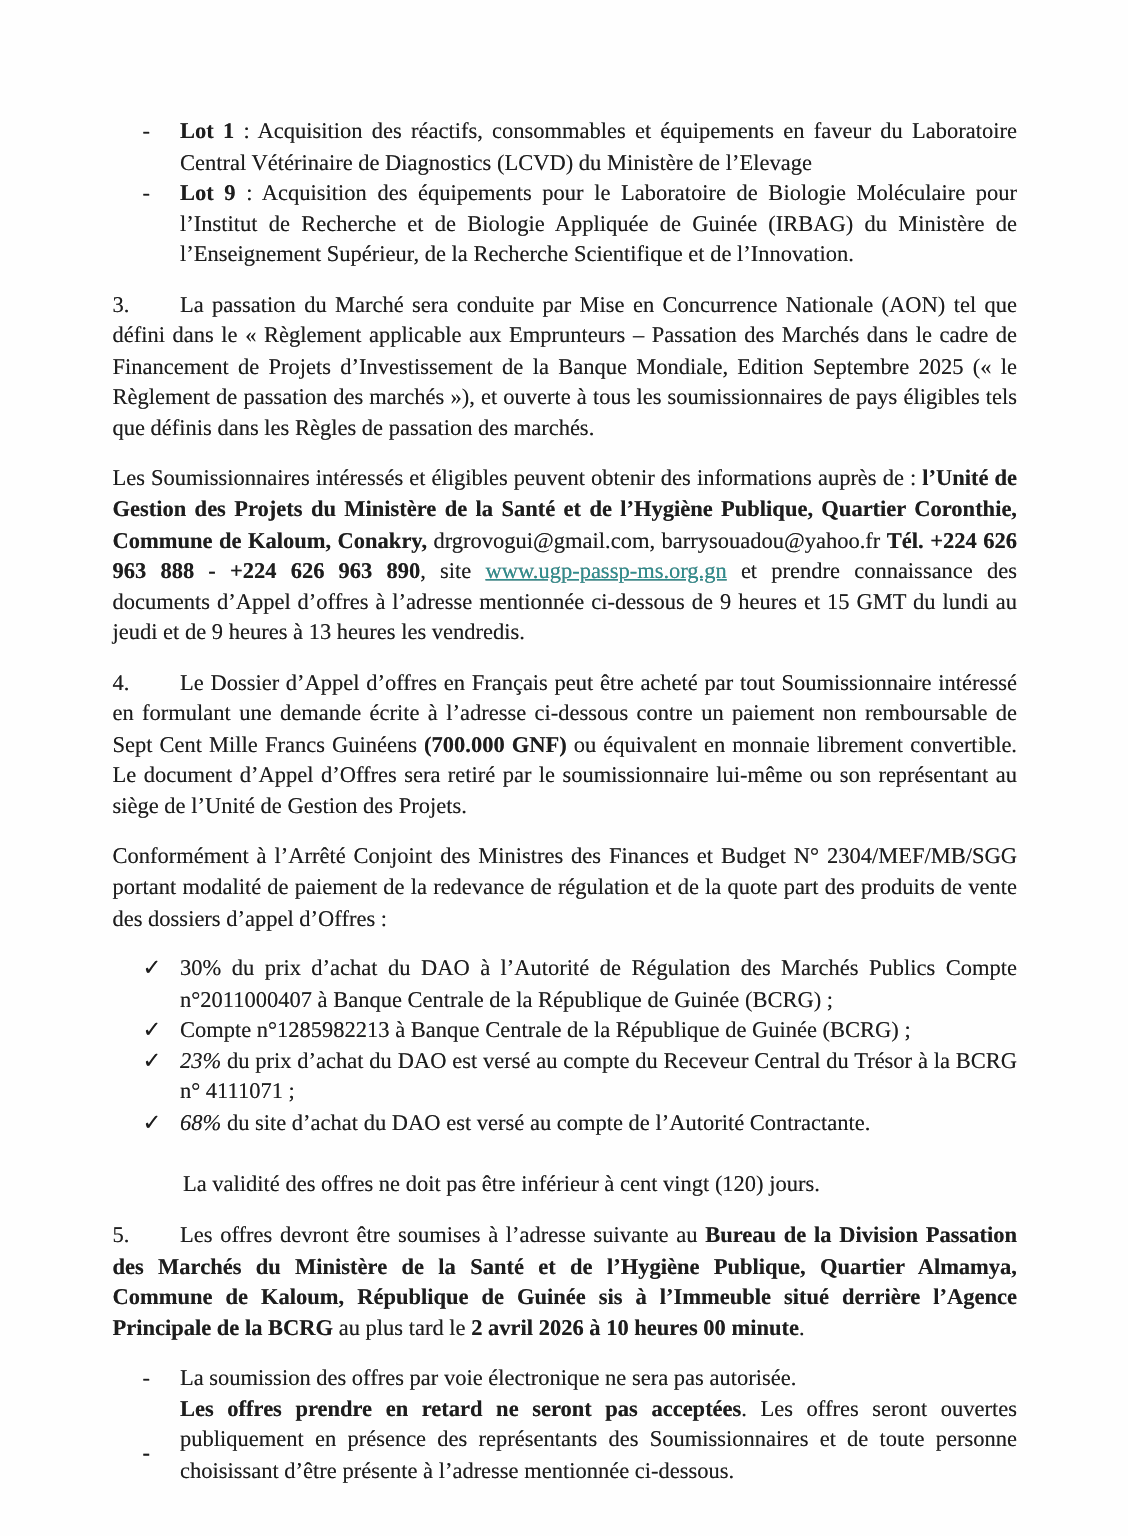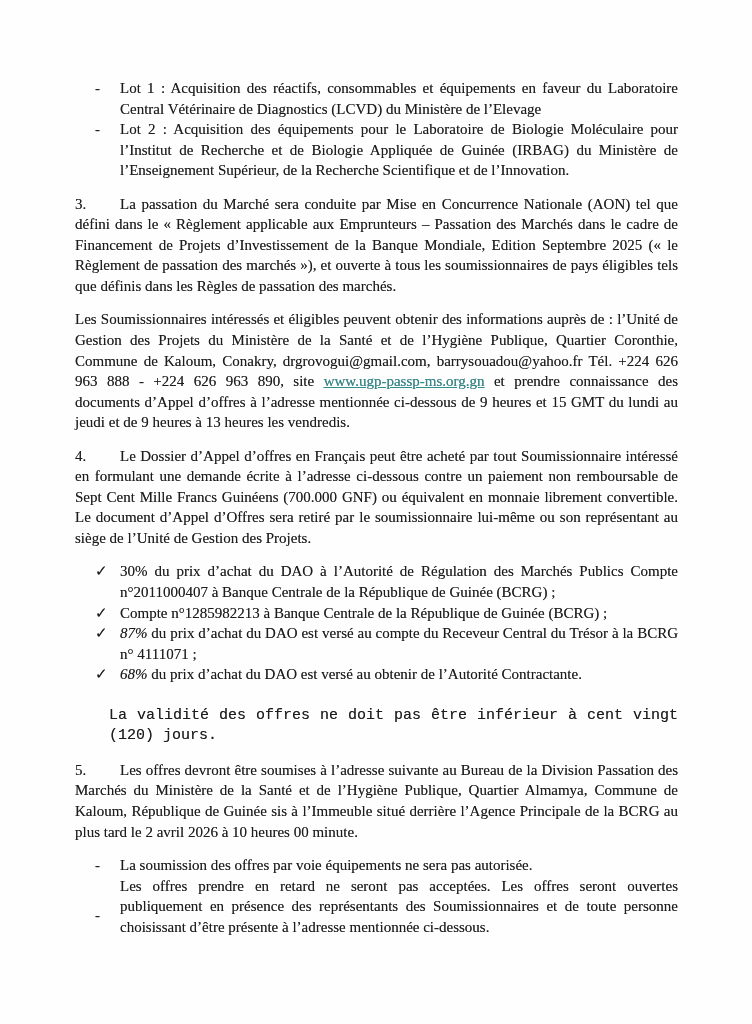--- a/index.html
+++ b/index.html
@@ -20,97 +20,98 @@
     overflow: hidden;
   }
   .para {
     margin: 13px 0;
     text-align: justify;
   }
   .num {
     display: inline-block;
     width: 45px;
   }
-  .indented { margin-left: 34px; font-family: Liberation Mono, monospace; }
+  .indented { margin-left: 47px; }
   ul.list {
     list-style: none;
     margin: 13px 0;
     padding: 0 0 0 20px;
   }
   ul.list li {
     display: flex;
     align-items: flex-start;
   }
   ul.list .marker {
     flex: 0 0 25px;
     width: 25px;
   }
   ul.list .li-text {
     flex: 1 1 auto;
     text-align: justify;
   }
-  .b { font-weight: normal; margin-top: 29px; }
+  .b { font-weight: bold; margin-top: 29px; }
   .i { font-style: italic; }
   a.lnk {
     color: var(--link-color, #2e8e8e);
     cursor: pointer;
   }
   
   .page, .page * { text-shadow: 0 0 0.4px rgba(20,20,20,0.55); }
 </style>
 </head>
 <body>
 
 <div class="page">
 
   <ul class="list dash first" style="margin-top:0">
       <li>
         <span class="marker">-</span>
         <span class="li-text"><span class="b">Lot 1</span><span> : Acquisition des réactifs, consommables et équipements en faveur du Laboratoire Central Vétérinaire de Diagnostics (LCVD) du Ministère de l’Elevage</span></span>
       </li>
       <li>
         <span class="marker">-</span>
-        <span class="li-text"><span class="b">Lot 2</span><span> : Acquisition des équipements pour le Laboratoire de Biologie Moléculaire pour l’Institut de Recherche et de Biologie Appliquée de Guinée (IRBAG) du Ministère de l’Enseignement Supérieur, de la Recherche Scientifique et de l’Innovation.</span></span>
+        <span class="li-text"><span class="b">Lot 9</span><span> : Acquisition des équipements pour le Laboratoire de Biologie Moléculaire pour l’Institut de Recherche et de Biologie Appliquée de Guinée (IRBAG) du Ministère de l’Enseignement Supérieur, de la Recherche Scientifique et de l’Innovation.</span></span>
       </li>
     </ul>
 
   <p class="para numbered"><span class="num">3.</span><span><span>La passation du Marché sera conduite par Mise en Concurrence Nationale (AON) tel que défini dans le « Règlement applicable aux Emprunteurs – Passation des Marchés dans le cadre de Financement de Projets d’Investissement de la Banque Mondiale, Edition Septembre 2025 (« le Règlement de passation des marchés »), et ouverte à tous les soumissionnaires de pays éligibles tels que définis dans les Règles de passation des marchés.</span></span></p>
 
   <p class="para"><span>Les Soumissionnaires intéressés et éligibles peuvent obtenir des informations auprès de : </span><span class="b">l’Unité de Gestion des Projets du Ministère de la Santé et de l’Hygiène Publique, Quartier Coronthie, Commune de Kaloum, Conakry,</span><span> drgrovogui@gmail.com, barrysouadou@yahoo.fr </span><span class="b">Tél. +224 626 963 888 - +224 626 963 890</span><span>, site </span><a class="lnk" href="#">www.ugp-passp-ms.org.gn</a><span> et prendre connaissance des documents d’Appel d’offres à l’adresse mentionnée ci-dessous de 9 heures et 15 GMT du lundi au jeudi et de 9 heures à 13 heures les vendredis.</span></p>
 
   <p class="para numbered"><span class="num">4.</span><span><span>Le Dossier d’Appel d’offres en Français peut être acheté par tout Soumissionnaire intéressé en formulant une demande écrite à l’adresse ci-dessous contre un paiement non remboursable de Sept Cent Mille Francs Guinéens </span><span class="b">(700.000 GNF)</span><span> ou équivalent en monnaie librement convertible. Le document d’Appel d’Offres sera retiré par le soumissionnaire lui-même ou son représentant au siège de l’Unité de Gestion des Projets.</span></span></p>
 
+  <p class="para"><span>Conformément à l’Arrêté Conjoint des Ministres des Finances et Budget N° 2304/MEF/MB/SGG portant modalité de paiement de la redevance de régulation et de la quote part des produits de vente des dossiers d’appel d’Offres :</span></p>
 
   <ul class="list check">
       <li>
         <span class="marker">✓</span>
         <span class="li-text"><span>30% du prix d’achat du DAO à l’Autorité de Régulation des Marchés Publics Compte n°2011000407 à Banque Centrale de la République de Guinée (BCRG) ;</span></span>
       </li>
       <li>
         <span class="marker">✓</span>
         <span class="li-text"><span>Compte n°1285982213 à Banque Centrale de la République de Guinée (BCRG) ;</span></span>
       </li>
       <li>
         <span class="marker">✓</span>
-        <span class="li-text"><span class="i">87%</span><span> du prix d’achat du DAO est versé au compte du Receveur Central du Trésor à la BCRG n° 4111071 ;</span></span>
+        <span class="li-text"><span class="i">23%</span><span> du prix d’achat du DAO est versé au compte du Receveur Central du Trésor à la BCRG n° 4111071 ;</span></span>
       </li>
       <li>
         <span class="marker">✓</span>
-        <span class="li-text"><span class="i">68%</span><span> du prix d’achat du DAO est versé au obtenir de l’Autorité Contractante.</span></span>
+        <span class="li-text"><span class="i">68%</span><span> du site d’achat du DAO est versé au compte de l’Autorité Contractante.</span></span>
       </li>
     </ul>
 
   <p class="para indented" style="margin-top:21px"><span>La validité des offres ne doit pas être inférieur à cent vingt (120) jours.</span></p>
 
   <p class="para numbered"><span class="num">5.</span><span><span>Les offres devront être soumises à l’adresse suivante au </span><span class="b">Bureau de la Division Passation des Marchés du Ministère de la Santé et de l’Hygiène Publique, Quartier Almamya, Commune de Kaloum, République de Guinée sis à l’Immeuble situé derrière l’Agence Principale de la BCRG</span><span> au plus tard le </span><span class="b">2 avril 2026 à 10 heures 00 minute</span><span>.</span></span></p>
 
   <ul class="list dash">
       <li>
         <span class="marker">-</span>
-        <span class="li-text"><span>La soumission des offres par voie équipements ne sera pas autorisée.</span></span>
+        <span class="li-text"><span>La soumission des offres par voie électronique ne sera pas autorisée.</span></span>
       </li>
       <li>
         <span class="marker b">-</span>
         <span class="li-text"><span class="b">Les offres prendre en retard ne seront pas acceptées</span><span>. Les offres seront ouvertes publiquement en présence des représentants des Soumissionnaires et de toute personne choisissant d’être présente à l’adresse mentionnée ci-dessous.</span></span>
       </li>
     </ul>
 
 </div>
 
 </body></html>

